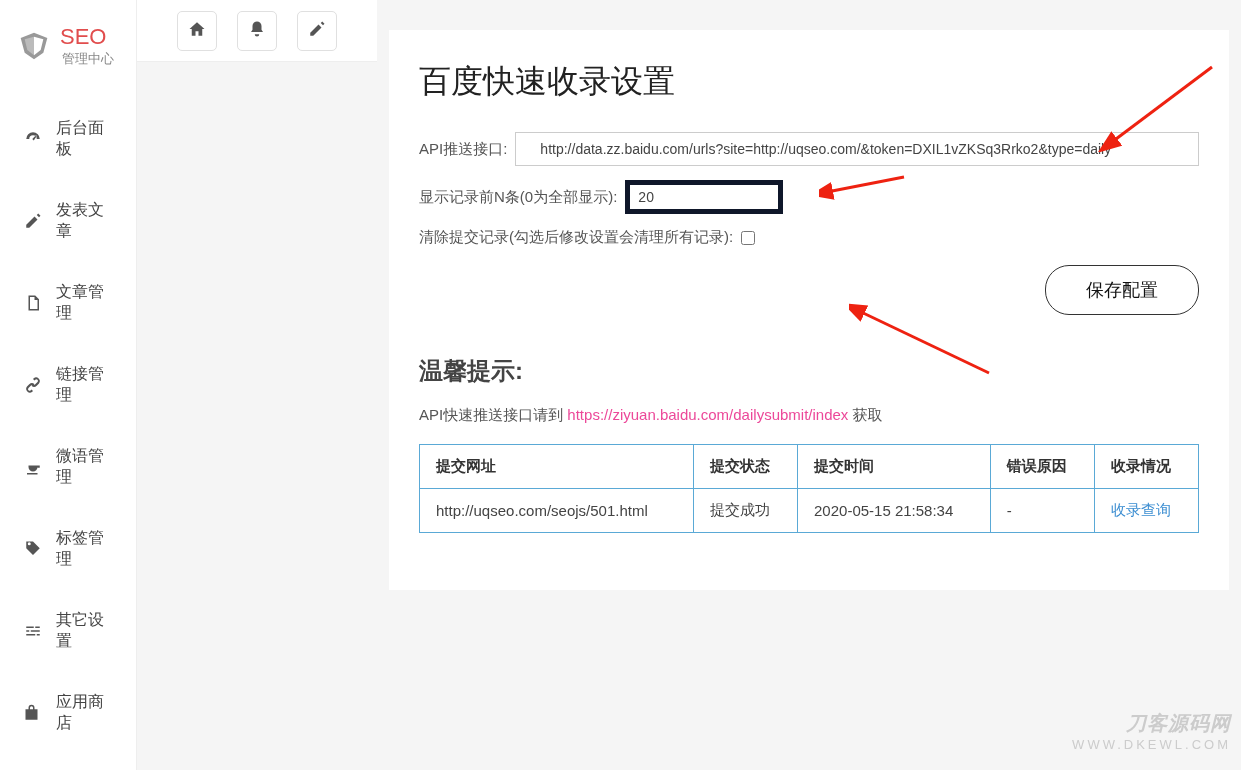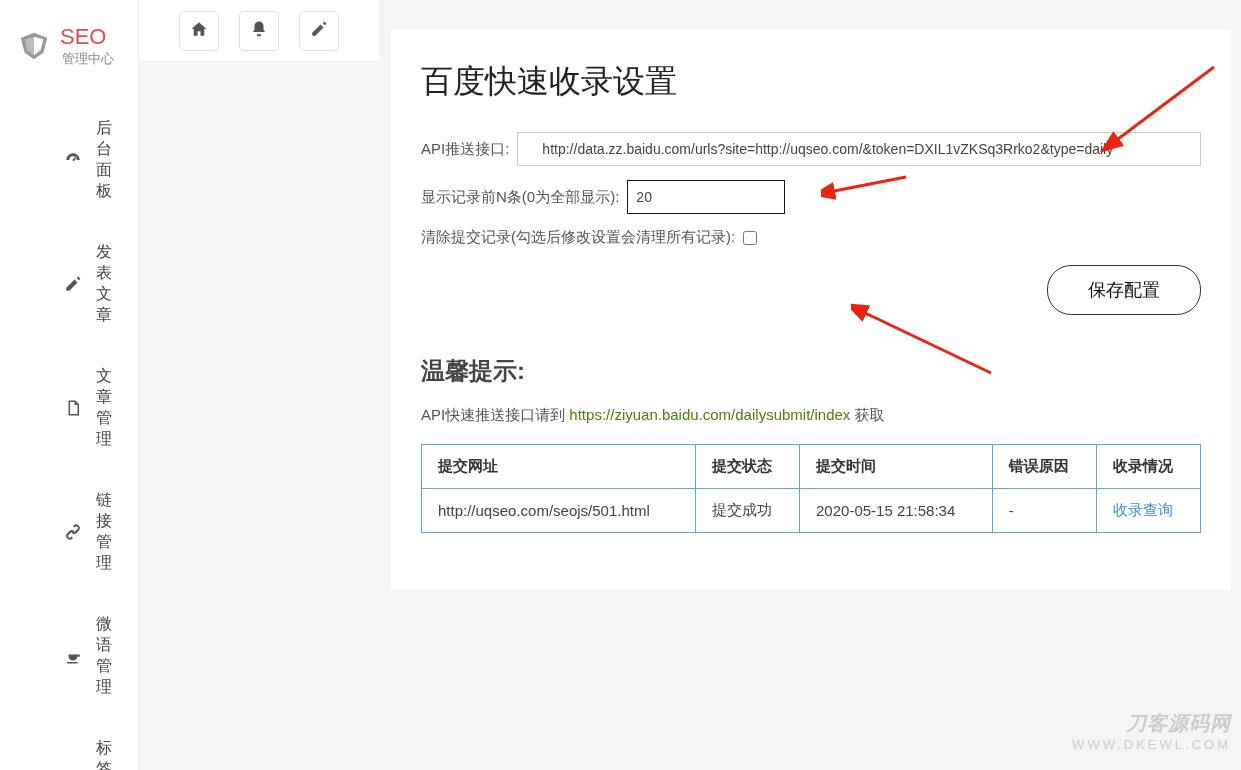--- a/index.html
+++ b/index.html
@@ -14,38 +14,38 @@
   width: 264px;
   background: #fff;
   border-right: 1px solid #eee;
   padding-top: 10px;
 }
 .brand { display: flex; align-items: center; padding: 14px 18px 22px 18px; gap: 10px; }
 .brand-logo { width: 32px; height: 32px; }
 .brand-title { color: #e14d4d; font-size: 22px; font-weight: 500; }
 .brand-sub { color: #888; font-size: 13px; margin-left: 2px; }
 .nav { list-style: none; padding: 8px 0; }
-.nav li { padding: 20px 24px; display: flex; align-items: center; gap: 14px; cursor: pointer; color: #444; font-size: 16px; margin-left: 40px; }
+.nav li { padding: 20px 24px; display: flex; align-items: center; gap: 14px; cursor: pointer; color: #444; font-size: 16px; }
 .nav .nicon { width: 20px; height: 20px; color: #555; display: inline-flex; align-items: center; justify-content: center; }
 .main-col { flex: 1; display: flex; flex-direction: row; }
 .topbar { height: 62px; background: #fff; border-bottom: 1px solid #eee; display: flex; align-items: center; padding: 0 40px; gap: 20px; }
 .topbtn { width: 40px; height: 40px; border: 1px solid #e0e0e0; border-radius: 5px; background: #fff; display: inline-flex; align-items: center; justify-content: center; cursor: pointer; color: #555; }
 .content-wrap { padding: 30px 12px 30px 12px; }
 .card { background: #fff; padding: 30px 30px 40px 30px; min-height: 560px; }
 .page-title { font-size: 32px; color: #222; font-weight: 500; margin-bottom: 28px; }
 .form-row { display: flex; align-items: center; margin-bottom: 14px; gap: 8px; position: relative; }
 .form-label { color: #555; font-size: 15px; white-space: nowrap; }
 .input-long { flex: 1; max-width: 760px; height: 34px; border: 1px solid #ccc; padding: 0 24px; font-size: 14px; color: #444; }
-.input-short { width: 158px; height: 34px; border: 1px solid #0f172a; padding: 0 8px; font-size: 14px; color: #444; }
+.input-short { width: 158px; height: 34px; border: 5px solid #0f172a; padding: 0 8px; font-size: 14px; color: #444; }
 .checkbox { width: 14px; height: 14px; }
 .save-btn-row { display: flex; justify-content: flex-end; margin: 18px 0 40px 0; position: relative; }
 .save-btn { border: 1px solid #333; background: #fff; border-radius: 24px; padding: 12px 40px; font-size: 18px; cursor: pointer; color: #111; }
 .tips-title { font-size: 24px; color: #444; margin-bottom: 14px; }
 .tips-line { color: #555; font-size: 15px; margin-bottom: 10px; line-height: 1.8; }
-.tips-line a { color: #4d7c0f; text-decoration: none; }
+.tips-line a { color: #ec4899; text-decoration: none; }
 .tbl { width: 780px; border-collapse: collapse; margin-top: 16px; }
 .tbl th, .tbl td { border: 1px solid #5aa9d6; padding: 12px 16px; text-align: left; font-size: 15px; color: #444; }
 .tbl th { font-weight: 600; color: #333; }
 .tbl a.link { color: #3b8dd1; text-decoration: none; }
 .arrow { position: absolute; pointer-events: none; }
 .arrow svg { display: block; }
 .watermark { position: fixed; right: 10px; bottom: 18px; text-align: right; opacity: 0.55; }
 .wm-line1 { font-size: 20px; color: #aaa; font-weight: bold; letter-spacing: 1px; font-style: italic; }
 .wm-line2 { font-size: 13px; color: #aaa; letter-spacing: 3px; }
 </style>

